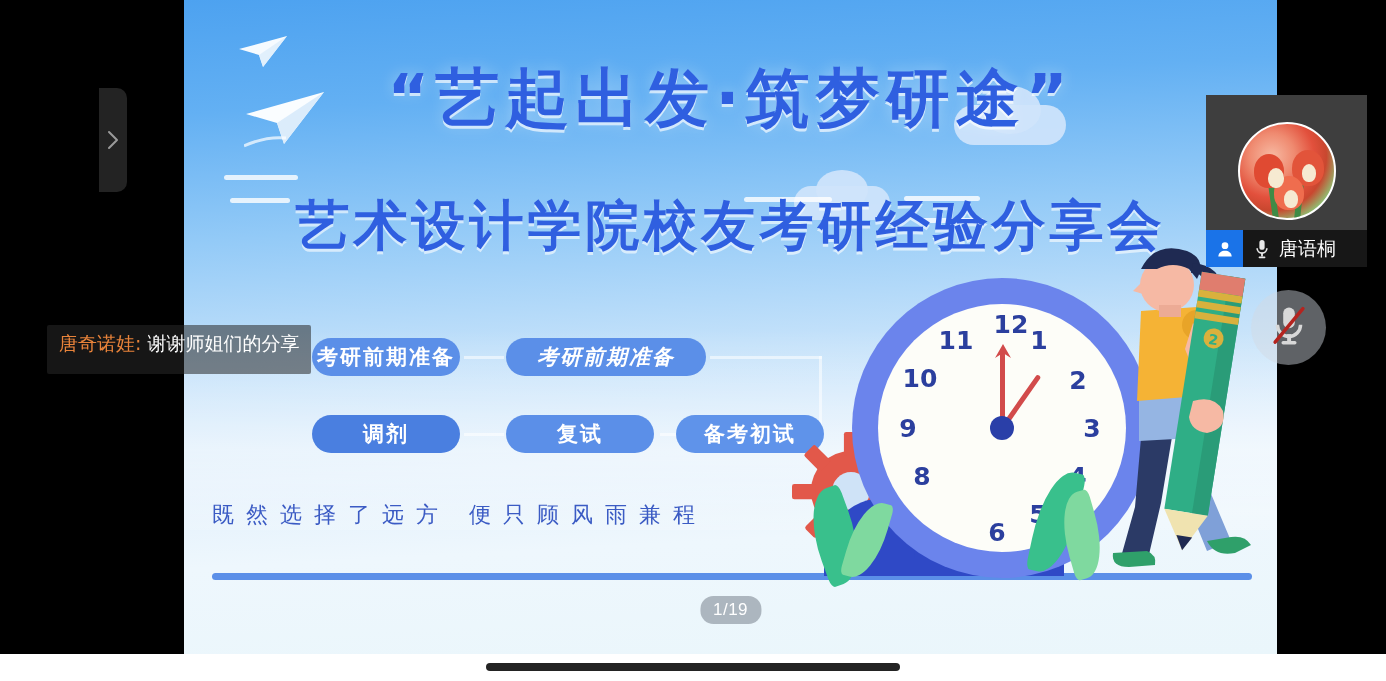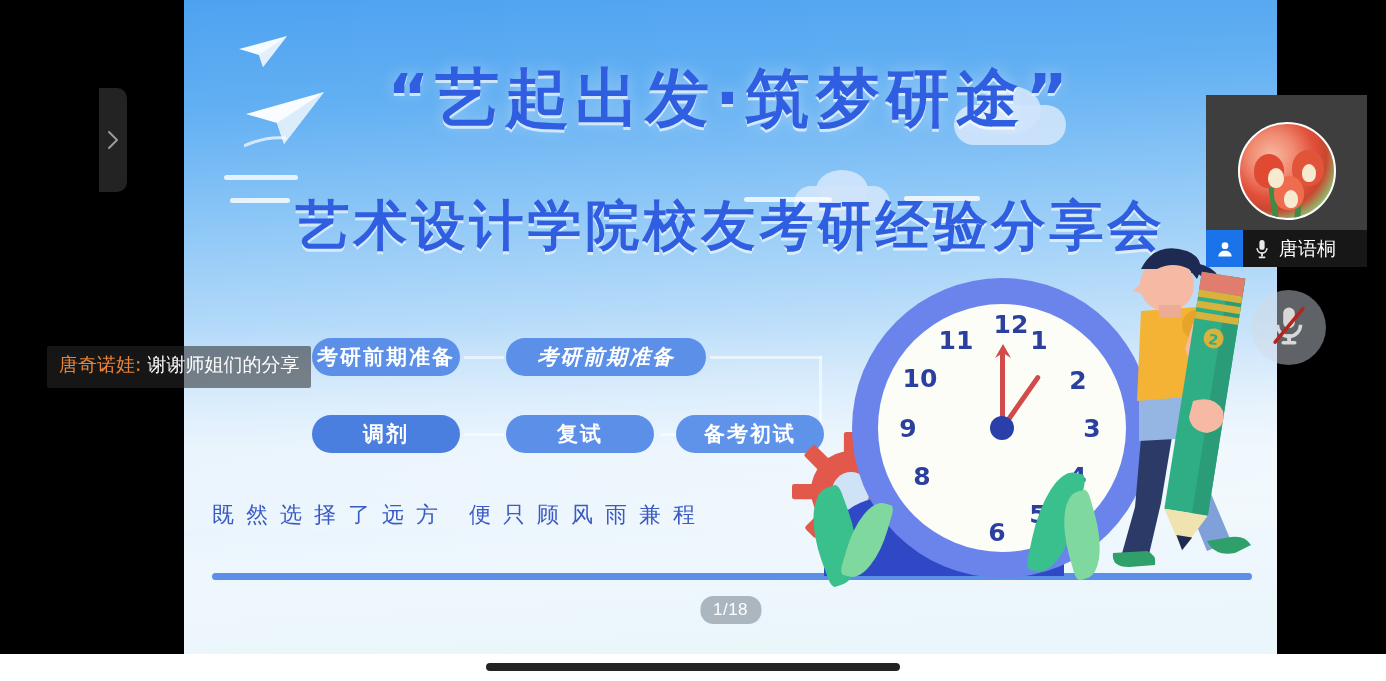--- a/index.html
+++ b/index.html
@@ -125,25 +125,24 @@
     position:absolute; left:99px; top:88px; width:28px; height:104px;
     background:#232323; border-radius:0 10px 10px 0;
     display:flex; align-items:center; justify-content:center; cursor:pointer;
   }
   .drawer-handle svg{ display:block; }
 
   
   .chat{ position:absolute; left:47px; top:325px; width:475px; }
   .msg{
     background:rgba(40,40,40,.55); color:#ffffff;
-    font-size:19px; line-height:30px; padding:3px 12px 9px 12px;
+    font-size:19px; line-height:30px; padding:3px 12px 16px 12px;
     margin-bottom:6px; display:inline-block; max-width:465px;
     font-family:"DejaVu Sans","Liberation Sans",sans-serif;
     border-radius:2px;
-    margin-top:21px;
   }
   .msg .who{ color:#e8833a; }
   .msg-row{ display:block; }
 
   
   .tile{
     position:absolute; left:1206px; top:95px; width:161px; height:172px;
     background:#3e3e3e; overflow:hidden;
   }
   .tile-avatar{
@@ -325,21 +324,21 @@
             <circle cx="114" cy="92" r="10" fill="#d9b13d"></circle>
             <text x="114" y="98" font-size="14" fill="#2fae86" text-anchor="middle" font-family="DejaVu Sans, sans-serif" font-weight="bold">2</text>
             <path d="M92 268 L136 268 L116 306 Z" fill="#f0e3b0"></path>
             <path d="M108 292 L124 292 L116 306 Z" fill="#1f2a52"></path>
           </g>
 
           <path d="M104 156 Q126 150 134 166 Q138 184 118 188 Q102 186 100 172 Z" fill="#f6b9a4"></path>
         </svg>
       </div>
 
-      <div class="page-chip">1/18</div>
+      <div class="page-chip">1/19</div>
     </div>
 
     <div class="drawer-handle">
       <span>
         <svg width="12" height="20" viewBox="0 0 12 20">
           <path d="M2 2 L10 10 L2 18" stroke="#9a9a9a" stroke-width="2" fill="none" stroke-linecap="round" stroke-linejoin="round"></path>
         </svg>
       </span>
     </div>
 

